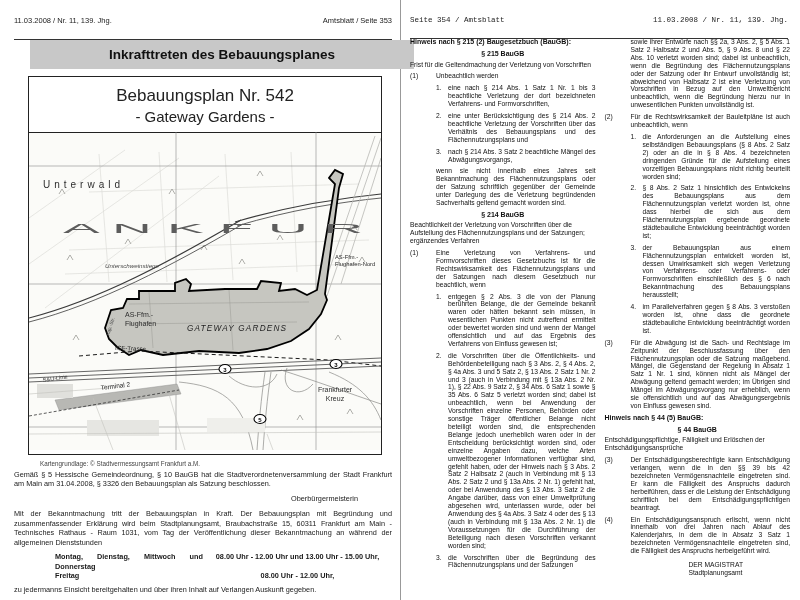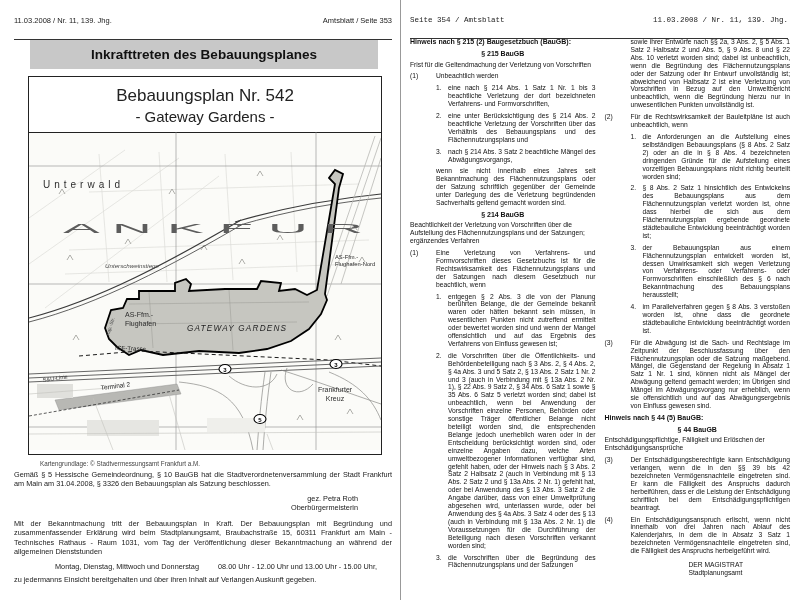--- a/index.html
+++ b/index.html
@@ -8,33 +8,33 @@
   .sheet { position:relative; width:800px; height:600px; background:#fff; }
   .pagediv { position:absolute; left:400px; top:0; width:1px; height:600px; background:#999; }
 
   
   .pghead { position:absolute; top:16px; display:flex; justify-content:space-between;
             font-size:7.5px; color:#222; border-bottom:1px solid #333; padding-bottom:14px; }
   #head-left  { left:14px;  width:378px; }
   #head-right { left:410px; width:378px;font-family:Liberation Mono, monospace; }
 
   
-  .titlebar { position:absolute; left:30px; top:40px; width:348px; background:#c8c8c8;
+  .titlebar { position:absolute; left:30px; top:40px; width:384px; background:#c8c8c8;
               text-align:center; font-weight:bold; font-size:13.5px; padding:7px 0; color:#111; }
   .mapbox { position:absolute; left:28px; top:76px; width:354px; border:1.2px solid #222; background:#fff; }
   .maptitle { text-align:center; padding:9px 0 2px 0; font-size:17px; color:#222; }
   .mapsub   { text-align:center; font-size:15px; color:#222; padding-bottom:7px; }
   .mapcaption { position:absolute; left:40px; top:460px; font-size:6.3px; color:#444; }
 
   .lp-body { position:absolute; left:14px; top:470px; width:378px; font-size:7.3px;
              line-height:1.3; text-align:justify; color:#1a1a1a; }
   .lp-body p { margin-bottom:5px; }
   .sig { text-align:right; padding-right:34px; margin:2px 0 6px 0; line-height:1.3; }
   .schedule { margin:2px 0 4px 41px; }
-  .schedrow { display:flex; }
+  .schedrow { display:flex;font-weight:bold; }
   .schedrow .days { width:148px; }
   .schedrow .hours{ flex:1; text-align:center; }
 
   
   .cols { position:absolute; left:410px; top:38px; width:380px; display:flex; gap:9px; }
   .col { width:186px; font-size:6.7px; line-height:1.18; text-align:justify; color:#111; }
   .h1 { font-weight:bold; font-size:7px; text-align:left; margin-bottom:4px; }
   .hc { font-weight:bold; text-align:center; margin:3px 0 2px 0; font-size:7px; }
   .pl { text-align:left; margin-bottom:4px; }
   .np { display:flex; margin-bottom:4px; }
@@ -187,29 +187,32 @@
       <text x="306" y="260" font-size="7" fill="#2c2c2c" text-anchor="middle">Frankfurter</text>
       <text x="306" y="269" font-size="7" fill="#2c2c2c" text-anchor="middle">Kreuz</text>
     </svg>
   </div>
 
   <div class="mapcaption">Kartengrundlage: © Stadtvermessungsamt Frankfurt a.M.</div>
 
   <div class="lp-body">
     <p>Gemäß § 5 Hessische Gemeindeordnung, § 10 BauGB hat die Stadtverordnetenversammlung der Stadt Frankfurt am Main am 31.04.2008, § 3326 den Bebauungsplan als Satzung beschlossen.</p>
     <div class="sig">
-      <div>gez. Petra Roth</div>
       <div>Oberbürgermeisterin</div>
     </div>
     <p>Mit der Bekanntmachung tritt der Bebauungsplan in Kraft. Der Bebauungsplan mit Begründung und zusammenfassender Erklärung wird beim Stadtplanungsamt, Braubachstraße 15, 60311 Frankfurt am Main - Technisches Rathaus - Raum 1031, vom Tag der Veröffentlichung dieser Bekanntmachung an während der allgemeinen Dienststunden</p>
     <div class="schedule">
       <div class="schedrow">
         <span class="days">Montag, Dienstag, Mittwoch und Donnerstag</span>
         <span class="hours">08.00 Uhr - 12.00 Uhr und 13.00 Uhr - 15.00 Uhr,</span>
       </div>
+      <div class="schedrow">
+        <span class="days">Freitag</span>
+        <span class="hours">08.00 Uhr - 12.00 Uhr,</span>
+      </div>
     </div>
     <p>zu jedermanns Einsicht bereitgehalten und über ihren Inhalt auf Verlangen Auskunft gegeben.</p>
   </div>
 
   <div class="cols">
     <div class="col">
       <div class="h1">Hinweis nach § 215 (2) Baugesetzbuch (BauGB):</div>
       <div class="hc">§ 215 BauGB</div>
       <div class="pl">Frist für die Geltendmachung der Verletzung von Vorschriften</div>
       <div class="np">

